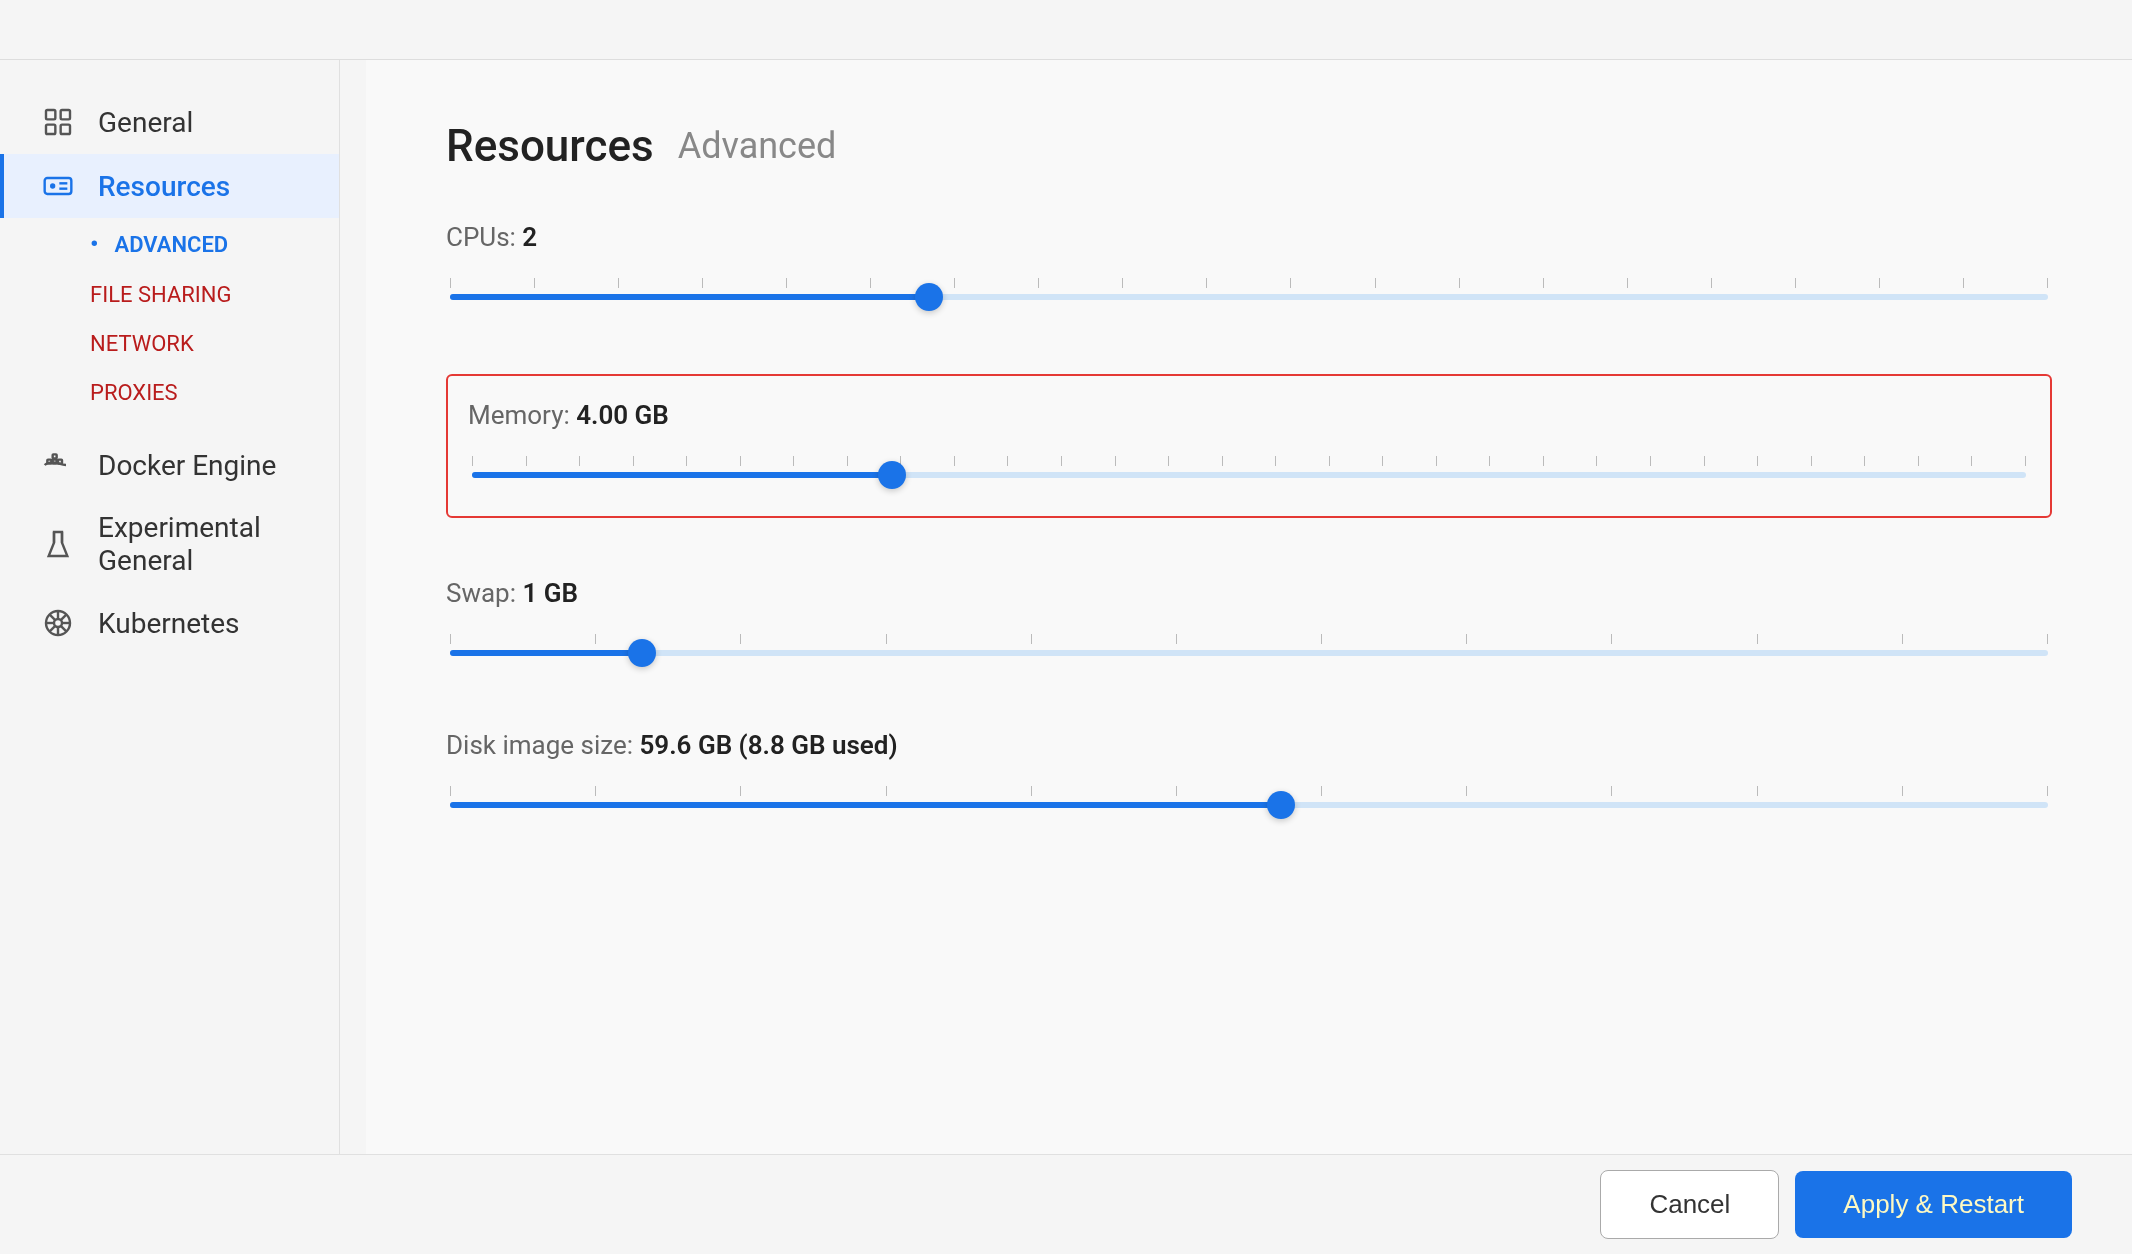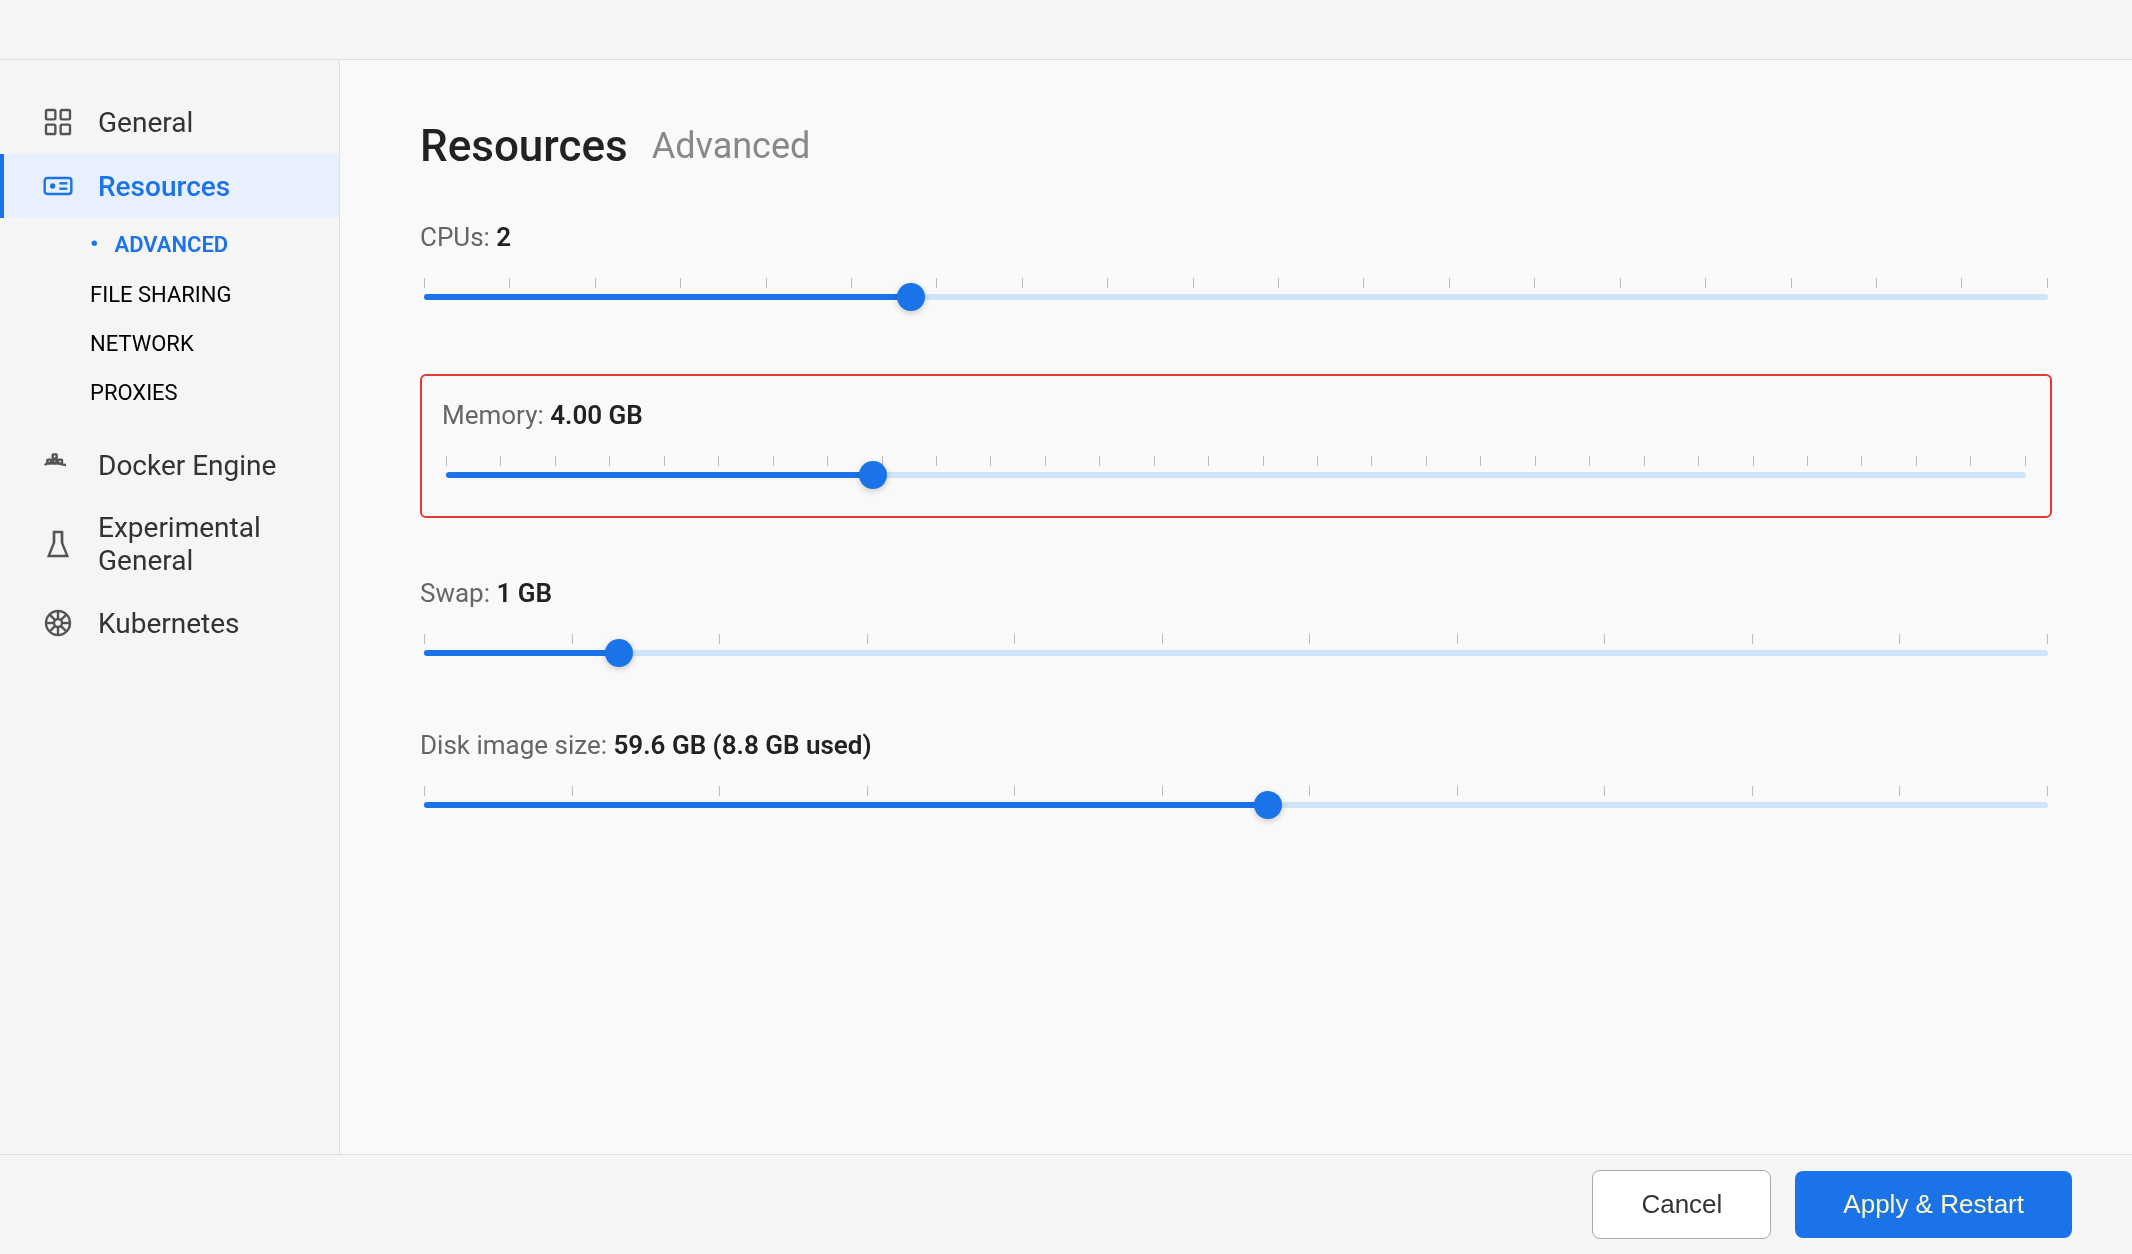--- a/index.html
+++ b/index.html
@@ -16,20 +16,21 @@
     .top-bar {
       height: 60px;
       background: #f5f5f5;
       border-bottom: 1px solid #ddd;
     }
 
     .main-layout {
       display: flex;
       flex: 1;
       overflow: hidden;
+      gap: 26px;
     }
 
     
     .sidebar {
       width: 340px;
       background: #f5f5f5;
       border-right: 1px solid #e0e0e0;
       padding: 30px 0;
       flex-shrink: 0;
     }
@@ -68,21 +69,21 @@
     }
 
     .sidebar-sub {
       padding-left: 90px;
       margin-top: 0;
     }
 
     .sidebar-sub-item {
       padding: 12px 0;
       font-size: 22px;
-      color: #000000;
+      color: #b91c1c;
       cursor: pointer;
       display: flex;
       align-items: center;
       gap: 12px;
     }
 
     .sidebar-sub-item.active {
       color: #1a73e8;
       font-weight: 600;
     }
@@ -187,21 +188,21 @@
 
     
     .bottom-bar {
       height: 100px;
       background: #f5f5f5;
       border-top: 1px solid #e0e0e0;
       display: flex;
       align-items: center;
       justify-content: flex-end;
       padding: 0 60px;
-      gap: 24px;
+      gap: 16px;
     }
 
     .btn-cancel {
       padding: 18px 48px;
       font-size: 26px;
       border: 1.5px solid #aaa;
       background: white;
       border-radius: 8px;
       cursor: pointer;
       color: #333;

